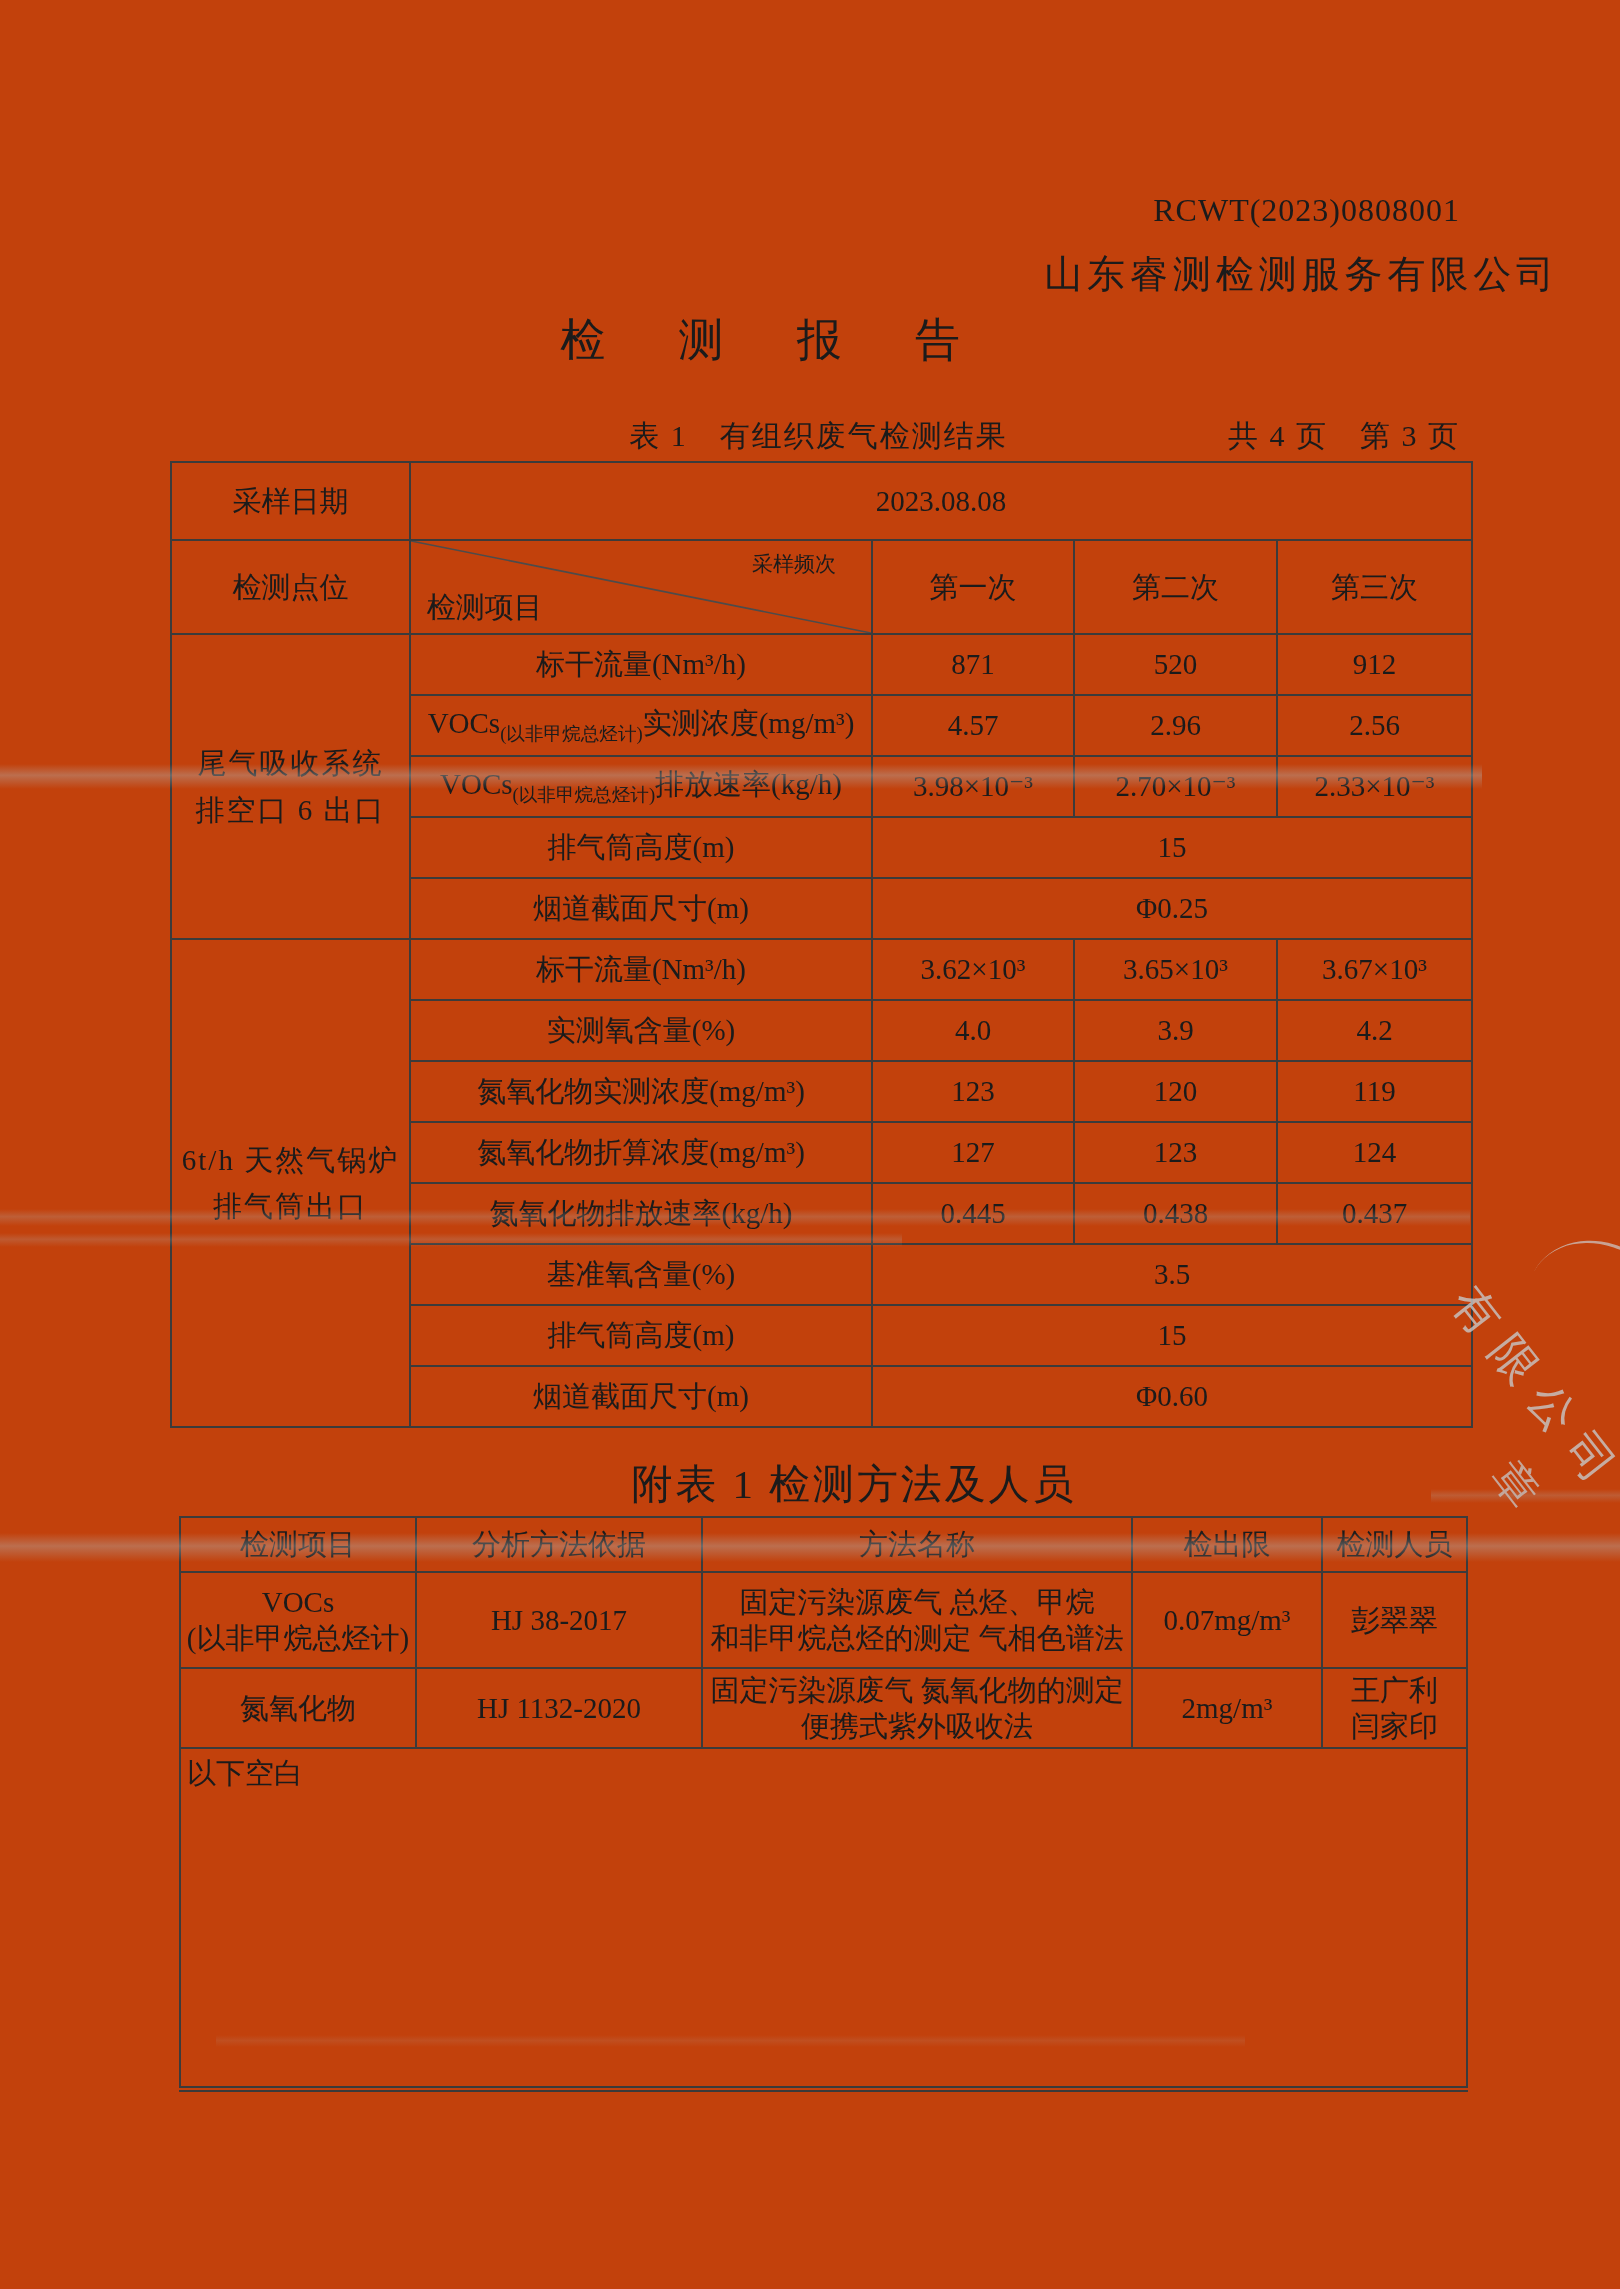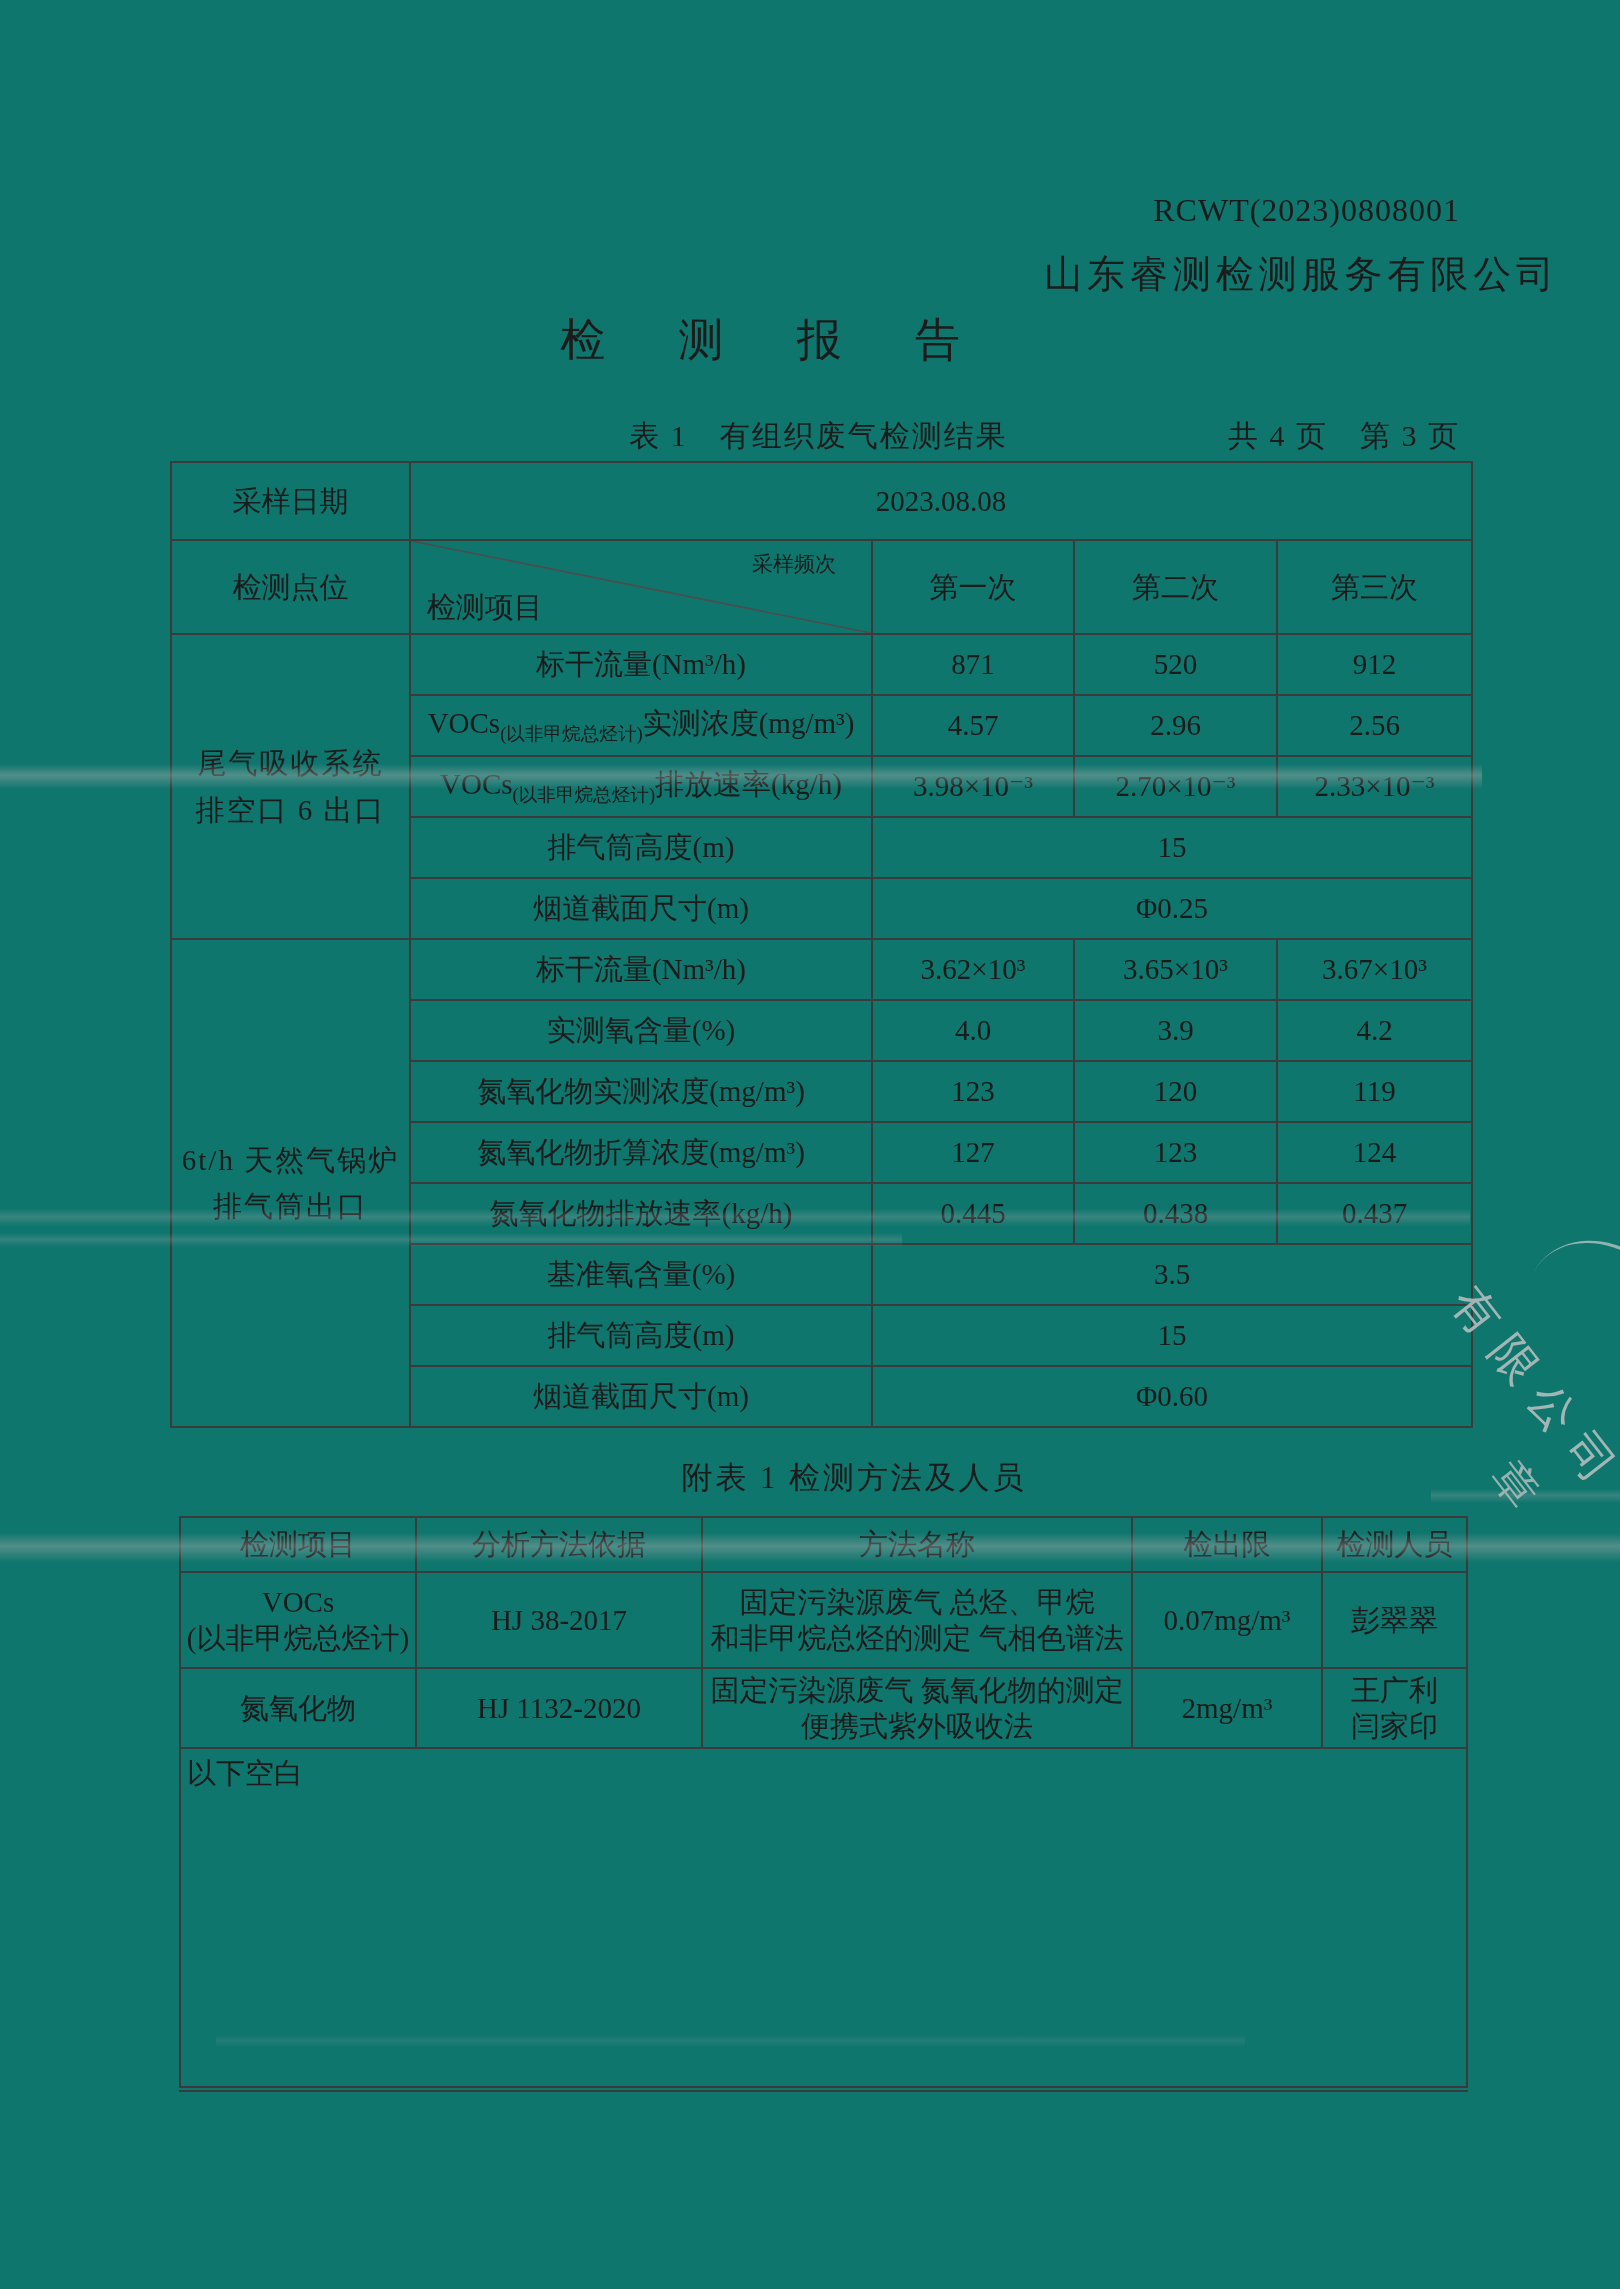--- a/index.html
+++ b/index.html
@@ -1,19 +1,19 @@
 <!DOCTYPE html>
 <html><head>
 <meta charset="utf-8">
 <style>
   * { margin:0; padding:0; box-sizing:border-box; }
   html,body { background:#888; }
   .page {
     position:relative; width:1620px; height:2290px;
-    background:#0f766e; overflow:hidden;
+    background:#c2410c; overflow:hidden;
     font-family:"Liberation Serif","DejaVu Serif",serif;
     color:#1b1b1b;
   }
   .report-number{ position:absolute; top:192px; right:160px; font-size:32px; letter-spacing:1px; }
   .company-name{ position:absolute; top:249px; left:0; right:61px; text-align:right; font-size:38px; letter-spacing:4.9px; }
   .report-title{ position:absolute; top:310px; left:0; right:69px; text-align:center; font-size:45px; font-weight:normal; letter-spacing:31px; }
   .caption-row{ position:absolute; top:416px; left:0; width:100%; }
   .table1-caption{ display:block; text-align:center; font-size:30px; letter-spacing:2px;padding-left:17px; }
   .pagination{ position:absolute; top:0; right:160px; font-size:30px; letter-spacing:2px; }
 
@@ -33,21 +33,21 @@
   .t2 .blank td{ height:341px; vertical-align:top; text-align:left; padding:5.9px 5.9px; }
 
   .diag-cell{ position:relative; padding:0; }
   .diag-cell svg{ position:absolute; inset:0; width:100%; height:100%; }
   .diag-top{ position:absolute; top:9.8px; right:35px; font-size:21px; }
   .diag-bottom{ position:absolute; bottom:7.8px; left:15.7px; font-size:29px; }
 
   .point-cell span{ display:block; margin:10px 0; letter-spacing:2px; }
   .sub{ font-size:18.6px; vertical-align:-6.9px; letter-spacing:0; }
 
-  .subtable-title{ position:absolute; top:1457px; left:0; right:0; text-align:center; text-indent:88px; font-size:31px; letter-spacing:2.9px; }
+  .subtable-title{ position:absolute; top:1457px; left:0; right:0; text-align:center; text-indent:88px; font-size:41px; letter-spacing:2.9px; }
 
   
   .scan-band{ position:absolute; pointer-events:none; z-index:6;
     background:linear-gradient(to bottom, rgba(180,180,180,0), rgba(178,178,178,0.40) 45%, rgba(180,180,180,0)); }
   .b1{ top:764px; left:0; width:1482px; height:24.5px; }
   .b2{ top:1209px; left:0; width:1470px; height:16.7px; opacity:.65; }
   .b3{ top:1233px; left:0; width:902px; height:13.7px; opacity:.55; }
   .b4{ top:1533px; left:0; width:1620px; height:29px; }
   .b5{ top:1489px; left:1431px; width:189px; height:13.7px; opacity:.6; }
   .b6{ top:2035px; left:216px; width:1029px; height:11.8px; opacity:.3; }

